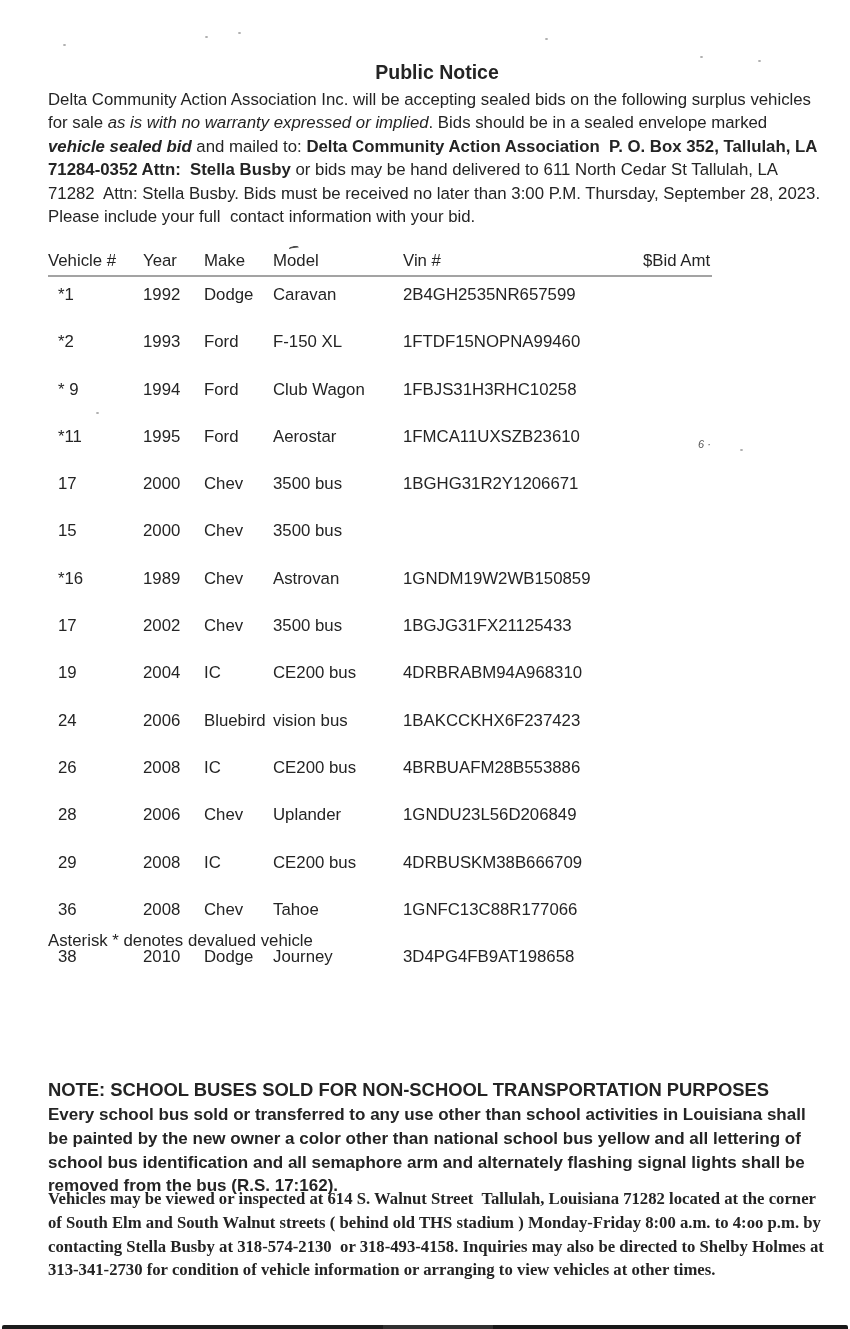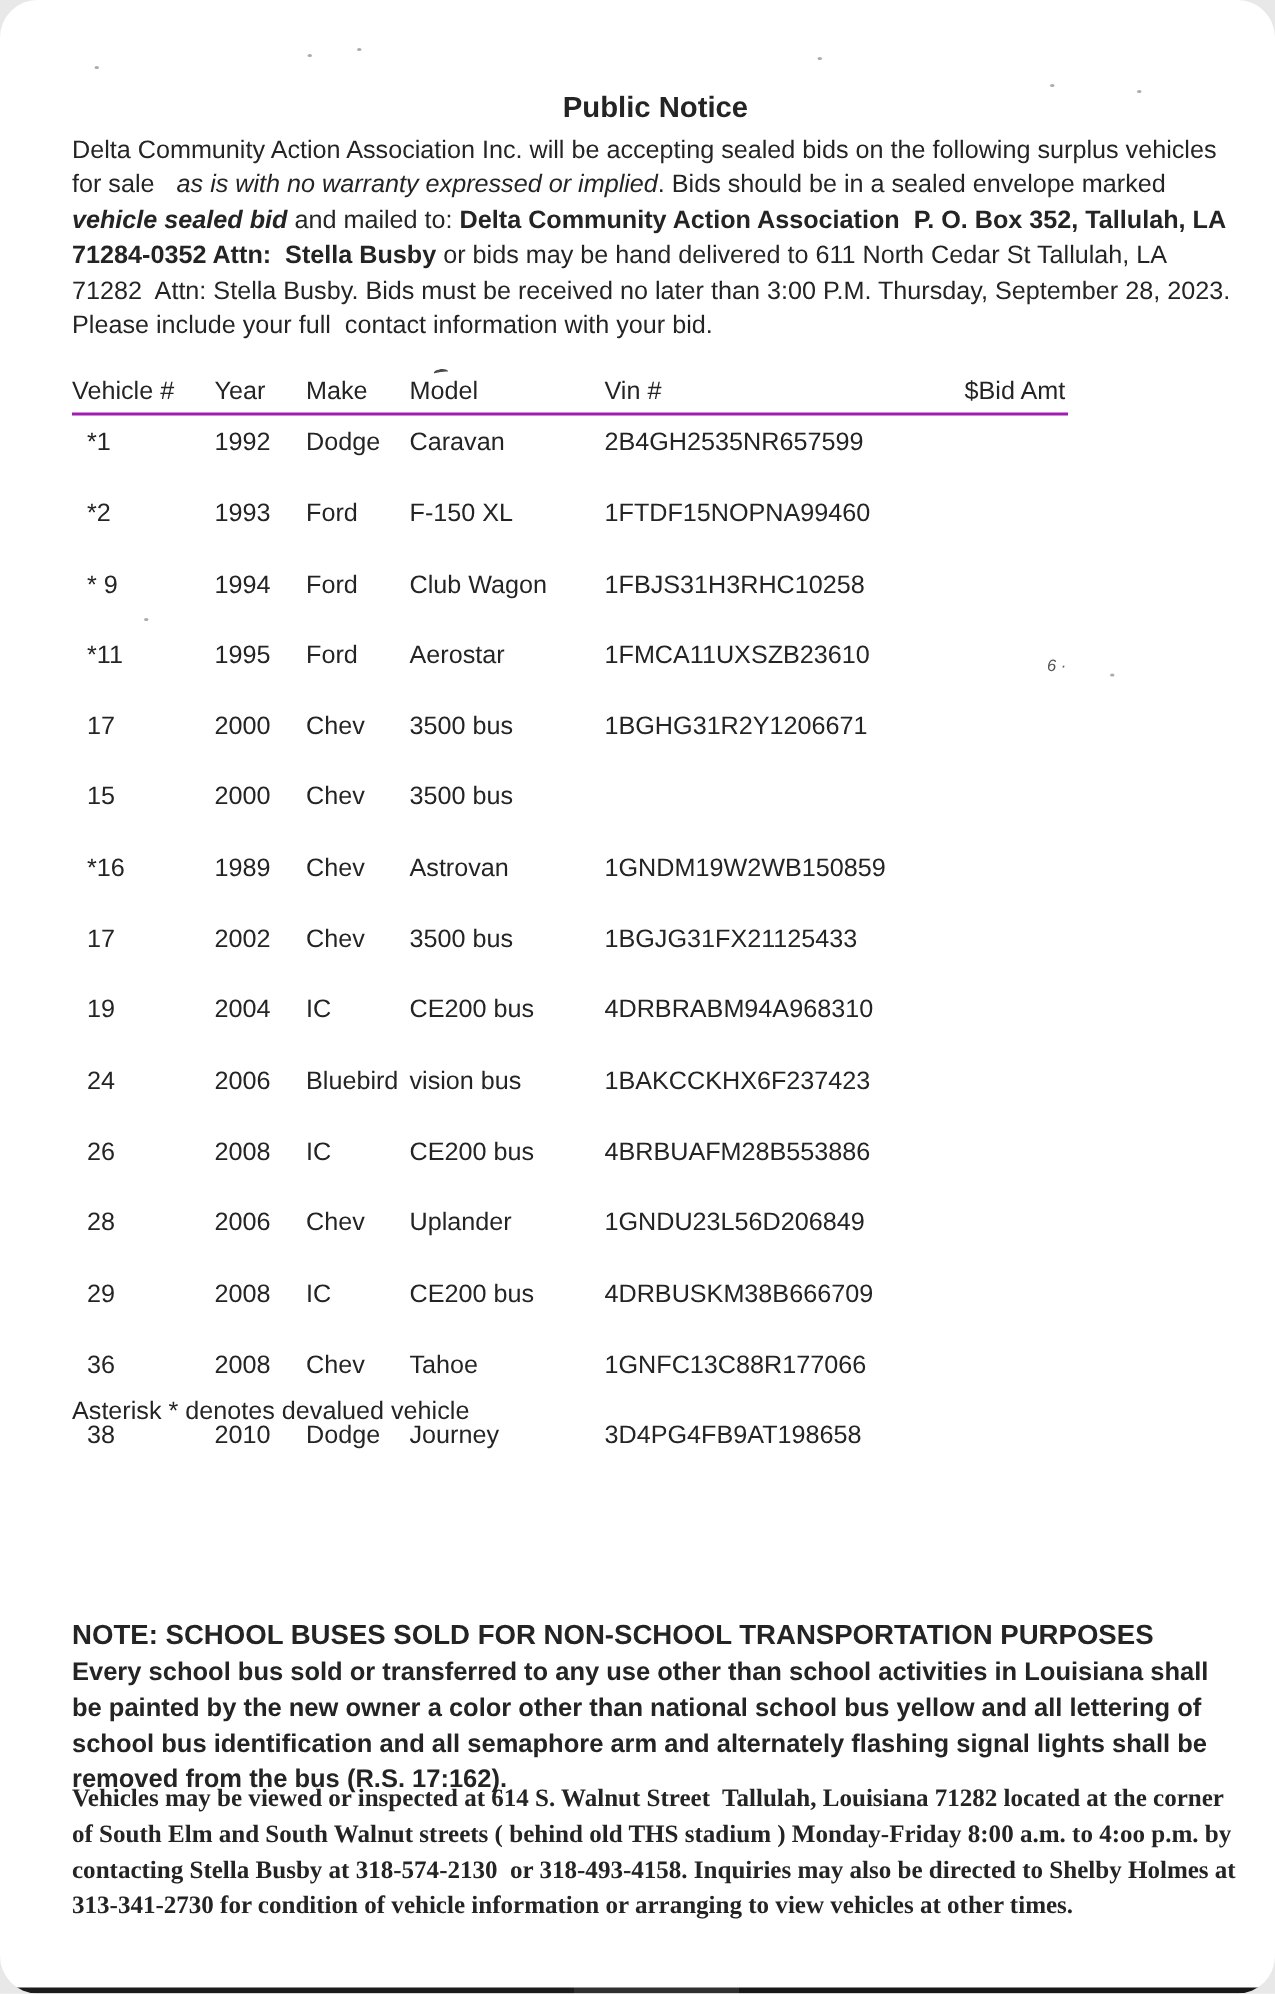--- a/index.html
+++ b/index.html
@@ -1,37 +1,37 @@
 <!DOCTYPE html>
 <html><head>
 <meta charset="utf-8">
 <style>
   html,body { margin:0; padding:0; background:#e8e8e8; }
   .page {
     position:relative; width:850px; height:1329px; margin:0 auto;
     background:#ffffff; overflow:hidden;
-    font-family:"Liberation Sans", sans-serif; color:#242424;border-radius:25px;
+    font-family:"Liberation Sans", sans-serif; color:#242424;
   }
   .doc-title {
     position:absolute; top:61px; left:48px; width:778px;
     text-align:center; font-weight:bold; font-size:19.5px;
   }
   .intro {
     position:absolute; top:88px; left:48px; width:778px;
     font-size:16.8px; line-height:23.4px; white-space:pre-wrap;
   }
   .seg-normal { font-style:normal; font-weight:normal; }
-  .seg-italic { font-style:italic;margin-left:10px; }
+  .seg-italic { font-style:italic; }
   .seg-bold { font-weight:bold; }
   .seg-bolditalic { font-weight:bold; font-style:italic;margin-top:28px; }
 
   .vtable { position:absolute; top:251px; left:48px; width:690px; font-size:16.8px; }
   .thead {
     display:grid; grid-template-columns:95px 61px 69px 130px 225px 84px;
-    width:664px; border-bottom:2px solid #a21caf; padding-bottom:4px;
+    width:664px; border-bottom:2px solid #a3a3a3; padding-bottom:4px;
   }
   .th { white-space:nowrap; }
   .th-bid { padding-left:15px; }
   .tbody { margin-top:2px; }
   .trow {
     display:grid; grid-template-columns:95px 61px 69px 130px 225px 92px;
     height:47.3px; padding-top:6px; box-sizing:border-box;
   }
   .cell { white-space:pre; overflow:visible; }
   .cell-vehicle { padding-left:10px; }

